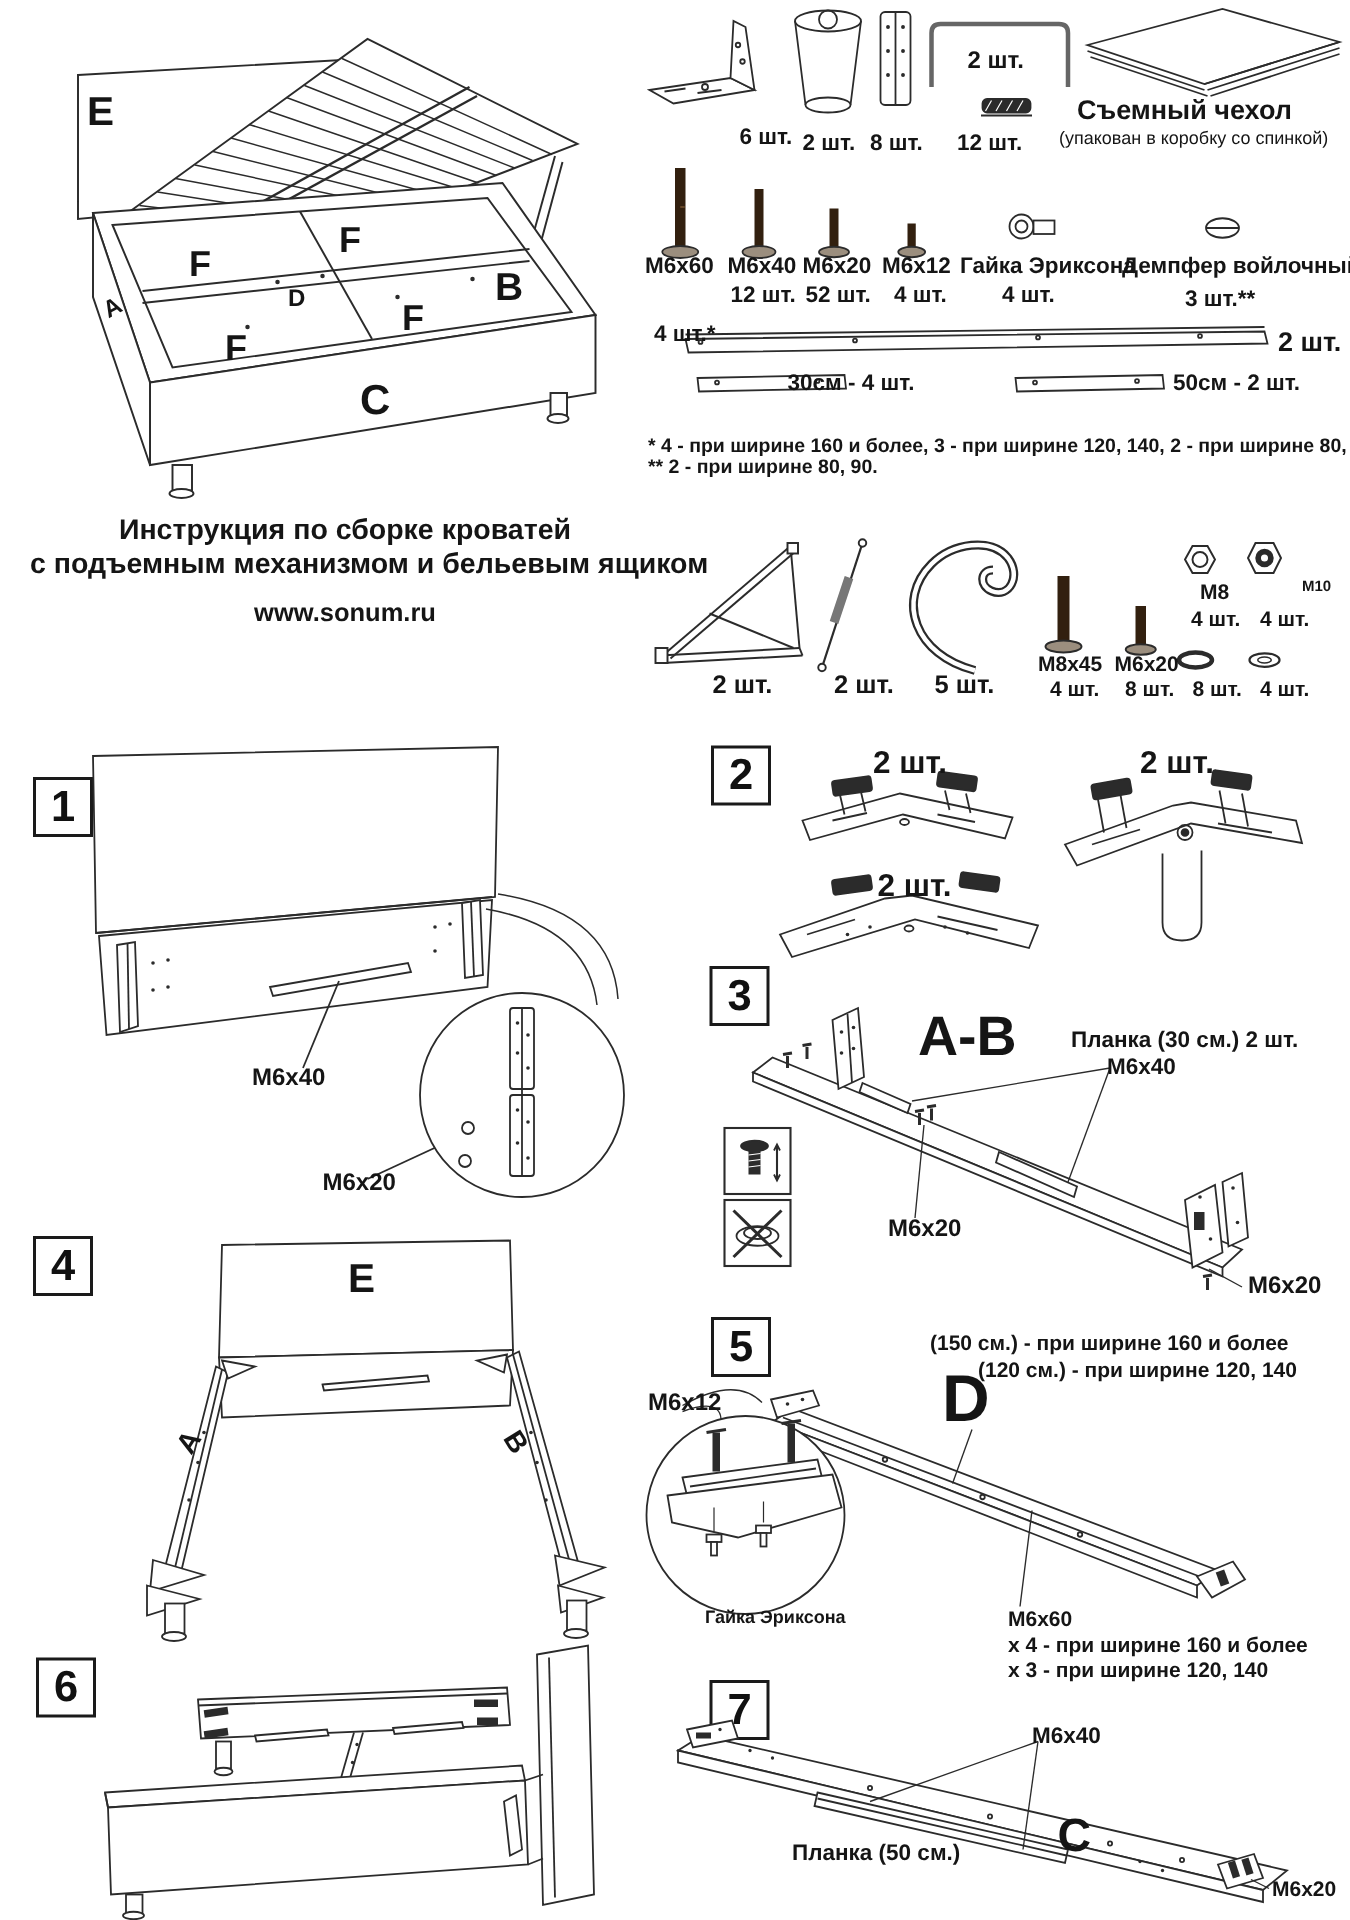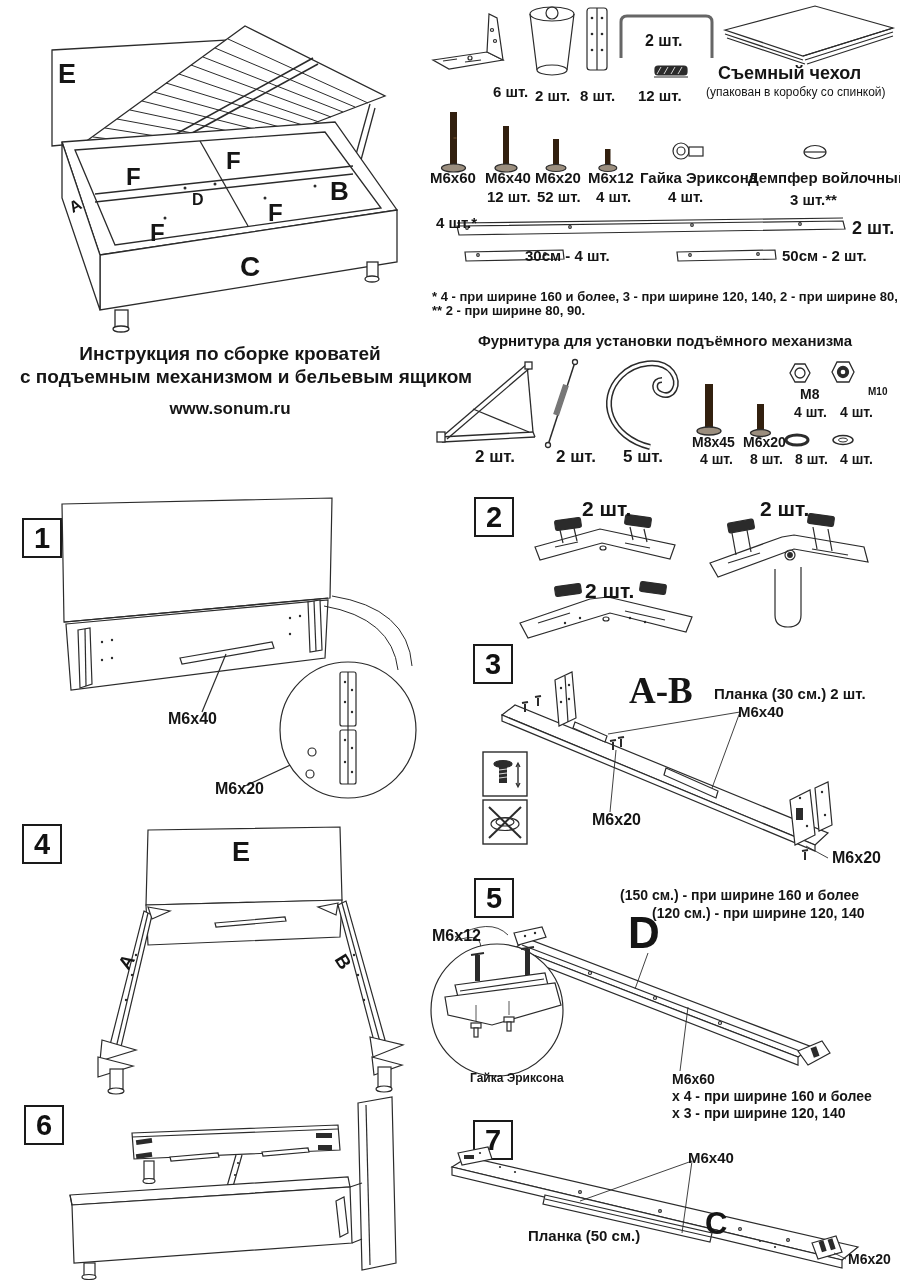--- a/index.html
+++ b/index.html
@@ -184,21 +184,20 @@
   <span class="lbl" style="left:782px;top:248px;font-size:15px;">50см - 2 шт.</span>
   <span class="lbl" style="left:432px;top:290px;font-size:13px;">* 4 - при ширине 160 и более, 3 - при ширине 120, 140, 2 - при ширине 80, 90.</span>
   <span class="lbl" style="left:432px;top:304px;font-size:13px;">** 2 - при ширине 80, 90.</span>
 
   <div class="abs ctr" style="left:20px;top:344px;width:420px;">
     <div class="lbl" style="position:static;font-size:19px;">Инструкция по сборке кроватей</div>
     <div class="lbl" style="position:static;font-size:19px;margin-top:3px;">с подъемным механизмом и бельевым ящиком</div>
     <div class="lbl" style="position:static;font-size:17px;margin-top:13px;">www.sonum.ru</div>
   </div>
 
-  <div class="abs ctr lbl" style="left:460px;top:333px;width:410px;font-size:15px;">Фурнитура для установки подъёмного механизма</div>
   <svg class="abs" style="left:425px;top:352px;" width="475" height="112" viewBox="0 0 475 112">
     <g stroke="#2b2b2b" stroke-width="1.3" fill="none">
 
       <line x1="15" y1="85" x2="108" y2="80"></line>
         <line x1="17" y1="90" x2="110" y2="85"></line>
       <line x1="15" y1="85" x2="17" y2="90"></line>
         <line x1="108" y1="80" x2="110" y2="85"></line>
       <line x1="18" y1="84" x2="102" y2="12"></line>
         <line x1="22" y1="87" x2="106" y2="15"></line>
       <line x1="48" y1="57" x2="104" y2="80"></line>
@@ -411,21 +410,21 @@
       </g>
       <line x1="58" y1="124" x2="58" y2="146" stroke-width="1.4"></line>
       <path d="M56,127 L58,123 L60,127 M56,143 L58,147 L60,143" stroke-width="1.2"></path>
       <rect x="23" y="160" width="44" height="44" fill="#fff" stroke-width="1.4"></rect>
       <ellipse cx="45" cy="184" rx="14" ry="6.5"></ellipse>
       <ellipse cx="45" cy="182" rx="9" ry="4"></ellipse>
       <line x1="29" y1="167" x2="61" y2="198" stroke-width="2"></line>
       <line x1="61" y1="167" x2="29" y2="198" stroke-width="2"></line>
     </g>
   </svg>
-  <span class="lbl" style="left:629px;top:672px;font-size:37px;font-family:Liberation Serif, serif;">A-B</span>
+  <span class="lbl" style="left:612px;top:672px;font-size:37px;">A-B</span>
   <span class="lbl" style="left:714px;top:686px;font-size:15px;">Планка (30 см.) 2 шт.</span>
   <span class="lbl" style="left:738px;top:704px;font-size:15px;">M6x40</span>
   <span class="lbl" style="left:592px;top:812px;font-size:16px;">M6x20</span>
   <span class="lbl" style="left:832px;top:850px;font-size:16px;">M6x20</span>
 
   <div class="stepnum" style="left:22px;top:824px;">
     <span>4</span>
     </div>
   <svg class="abs" style="left:40px;top:815px;" width="400" height="280" viewBox="0 0 400 280">
     <g stroke="#2b2b2b" stroke-width="1.2" fill="none">

